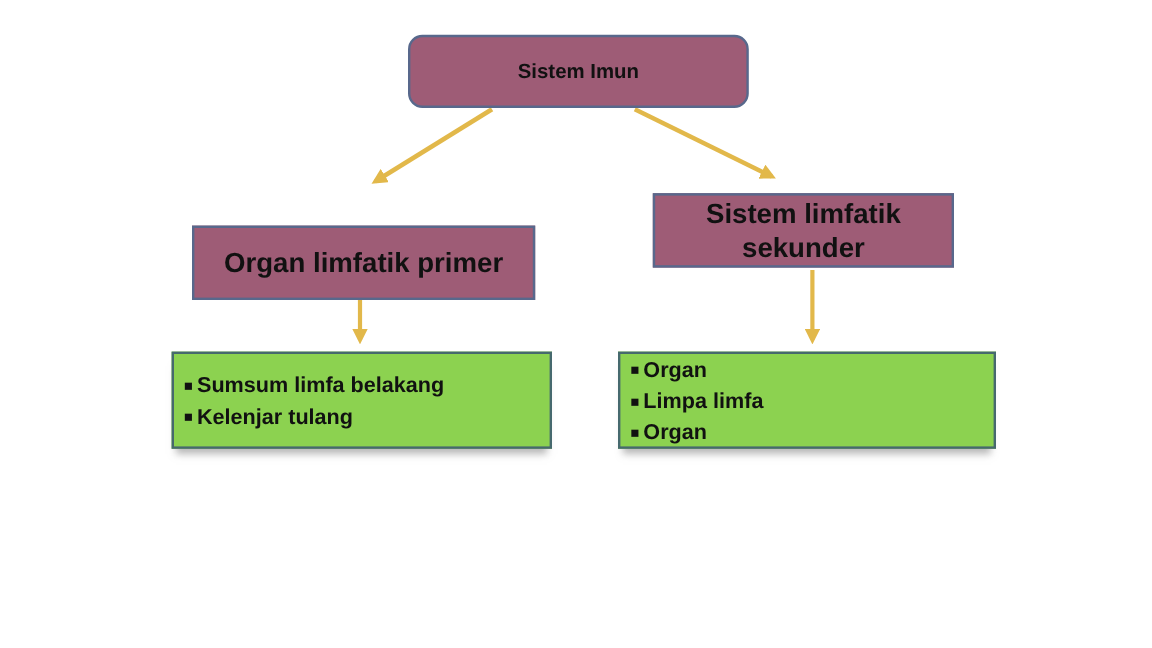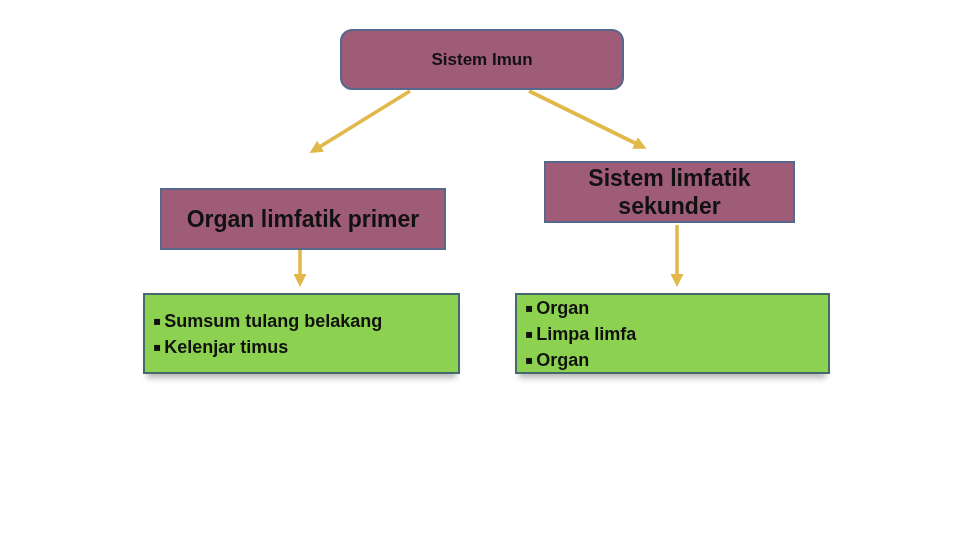--- a/index.html
+++ b/index.html
@@ -110,25 +110,25 @@
     <span>Organ limfatik primer</span>
   </div>
 
   <div class="shape node" id="secondary-node">
     <span>Sistem limfatik sekunder</span>
   </div>
 
   <div class="shape leaf" id="primary-leaf">
     <div class="li">
       <span class="bullet">▪</span>
-      <span>Sumsum tulang belakang</span>
+      <span>Sumsum limfa belakang</span>
     </div>
     <div class="li">
       <span class="bullet">▪</span>
-      <span>Kelenjar timus</span>
+      <span>Kelenjar tulang</span>
     </div>
   </div>
 
   <div class="shape leaf" id="secondary-leaf">
     <div class="li">
       <span class="bullet">▪</span>
       <span>Organ</span>
     </div>
     <div class="li">
       <span class="bullet">▪</span>

